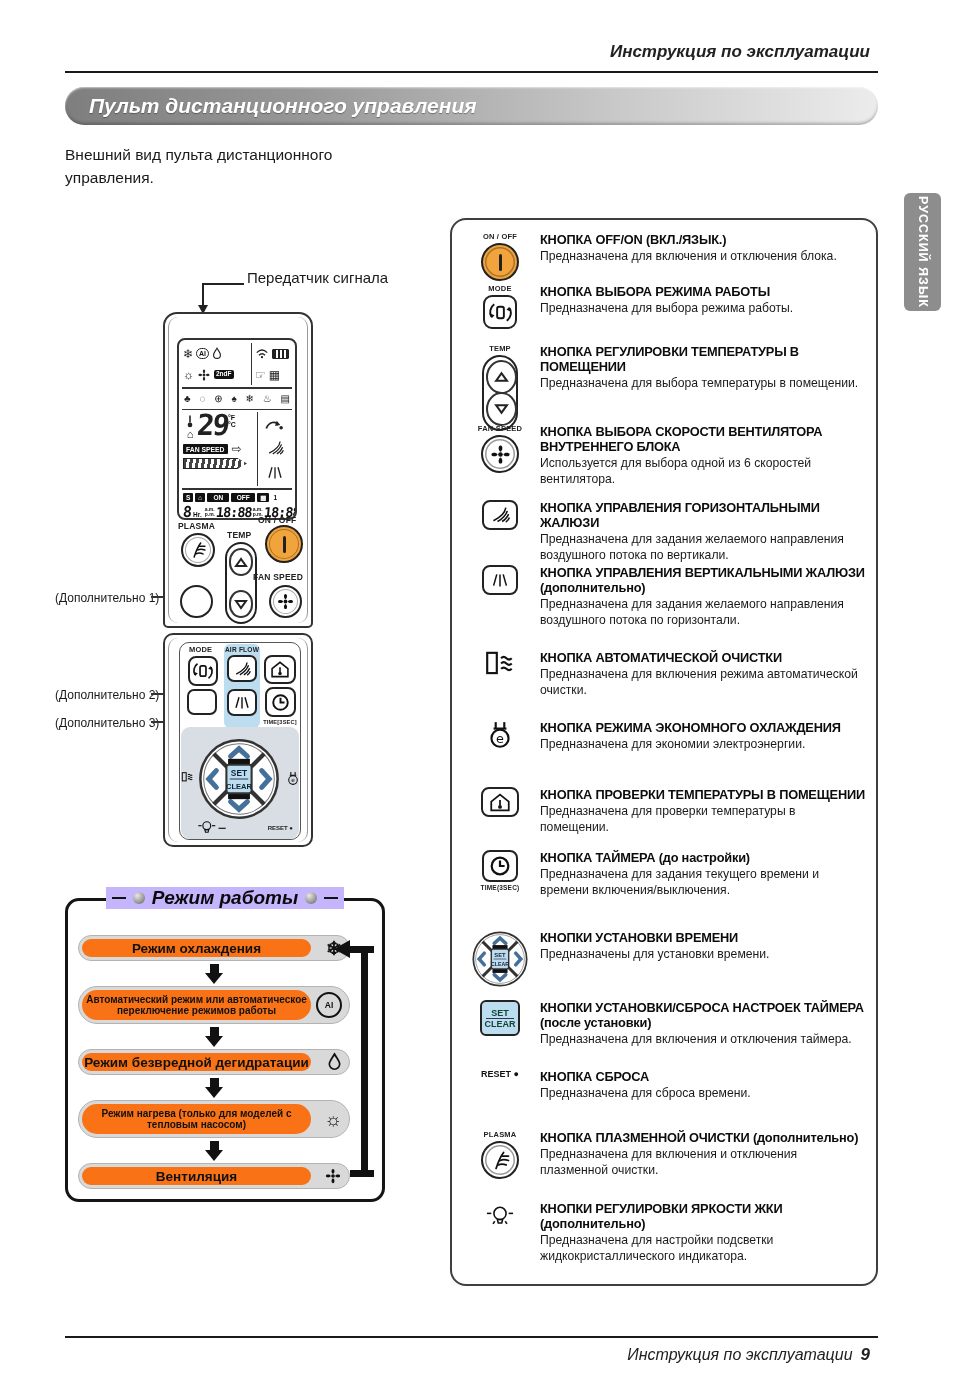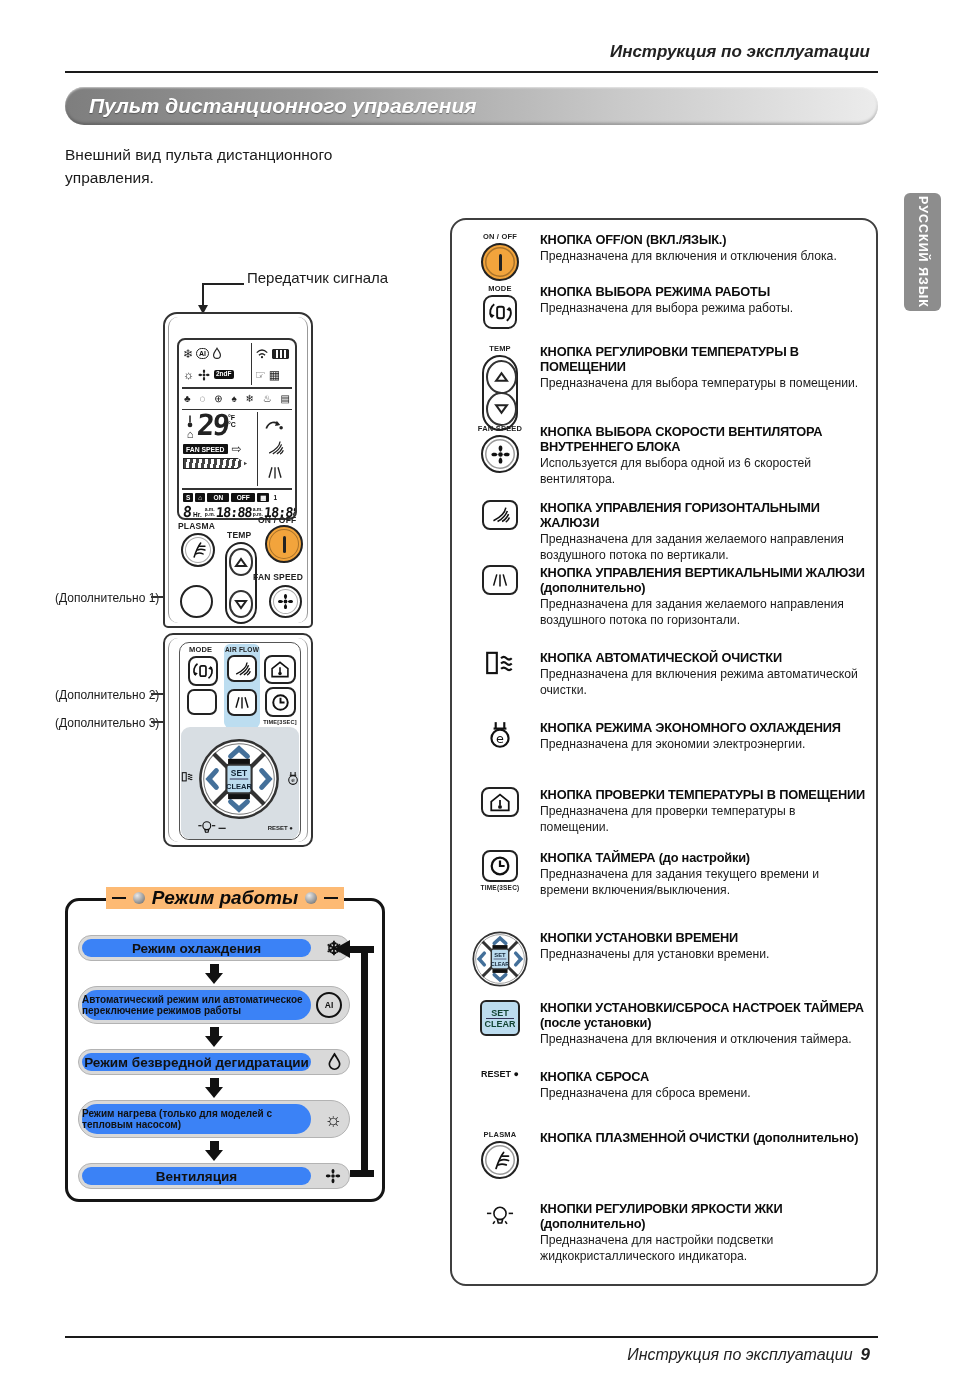--- a/index.html
+++ b/index.html
@@ -121,28 +121,28 @@
   .lc-btn{border:2.5px solid #222;border-radius:8px;background:#fff;box-sizing:border-box;
           display:flex;align-items:center;justify-content:center;}
   .lc-circle{border:2.5px solid #222;border-radius:50%;background:#fff;box-sizing:border-box;
           box-shadow:inset 0 0 0 2px #fff, inset 0 0 0 3.5px #999;
           display:flex;align-items:center;justify-content:center;}
 
   
   .mode-box{position:absolute;left:65px;top:898px;width:320px;height:304px;border:3px solid #151515;
             border-radius:14px;box-sizing:border-box;background:#fff;}
   .mb-title{position:absolute;top:-14px;left:0;right:0;display:flex;justify-content:center;}
-  .mb-in{display:flex;align-items:center;gap:7px;background:#fdba74;padding:0 6px;}
+  .mb-in{display:flex;align-items:center;gap:7px;background:#c4b5fd;padding:0 6px;}
   .mb-line{width:14px;height:2.5px;background:#111;}
   .mb-dot{width:12px;height:12px;border-radius:50%;background:radial-gradient(circle at 35% 30%,#e8e8e8,#8a8a8a 70%,#5a5a5a);}
   .mb-text{font-style:italic;font-weight:bold;font-size:19px;color:#0a0a0a;white-space:nowrap;}
   .pills{position:absolute;left:10px;top:34px;width:272px;}
   .pill{position:relative;background:#d9d9d9;border:1px solid #b3b3b3;border-radius:19px;box-sizing:border-box;}
-  .pill-inner{position:absolute;left:3px;top:3px;bottom:3px;right:38px;background:#3b82f6;border-radius:16px;
-              display:flex;align-items:center;justify-content:center;text-align:left;}
+  .pill-inner{position:absolute;left:3px;top:3px;bottom:3px;right:38px;background:#f97316;border-radius:16px;
+              display:flex;align-items:center;justify-content:center;text-align:center;}
   .pill.h1{height:26px;} .pill.h2{height:38px;}
   .pill.h1 .pill-inner{font-weight:bold;font-size:13.5px;}
   .pill.h2 .pill-inner{font-weight:bold;font-size:10px;line-height:1.15;}
   .pill-icon{position:absolute;right:7px;top:50%;transform:translateY(-50%);display:flex;align-items:center;justify-content:center;}
   .snowg{font-size:19px;font-weight:bold;line-height:1;color:#111;}
   .aig{width:22px;height:22px;border:2px solid #111;border-radius:50%;display:flex;align-items:center;
        justify-content:center;font-size:8.5px;font-weight:bold;}
   .sung{font-size:19px;line-height:1;color:#111;font-weight:bold;}
   .dn-arrow{height:25px;display:flex;align-items:center;justify-content:center;}
   .dn-arrow .st{width:9px;height:9px;background:#111;}
@@ -731,20 +731,21 @@
                 <path d="M8 22 C10 16 12.5 9 16.5 4"></path>
                 <path d="M15 8 h7"></path>
                 <path d="M12.5 13 q4 -2 9.5 0"></path>
                 <path d="M10.5 18 q4 -2 9 0"></path>
               </g>
             </svg>
         </div>
       </div>
       <div class="tx">
           <div class="ti">КНОПКА ПЛАЗМЕННОЙ ОЧИСТКИ (дополнительно)</div>
+          <div class="de">Предназначена для включения и отключения плазменной очистки.</div>
         </div>
     </div>
 
     <div class="item" style="top:981px;">
       <div class="ic">
         <svg width="40" height="30" viewBox="0 0 46 28">
             <g stroke="#111" stroke-width="1.8" fill="none">
               <circle cx="23" cy="11" r="7"></circle>
               <path d="M20 18 h6 l-1 4 h-4 z"></path>
               <line x1="8" y1="11" x2="13" y2="11"></line>

